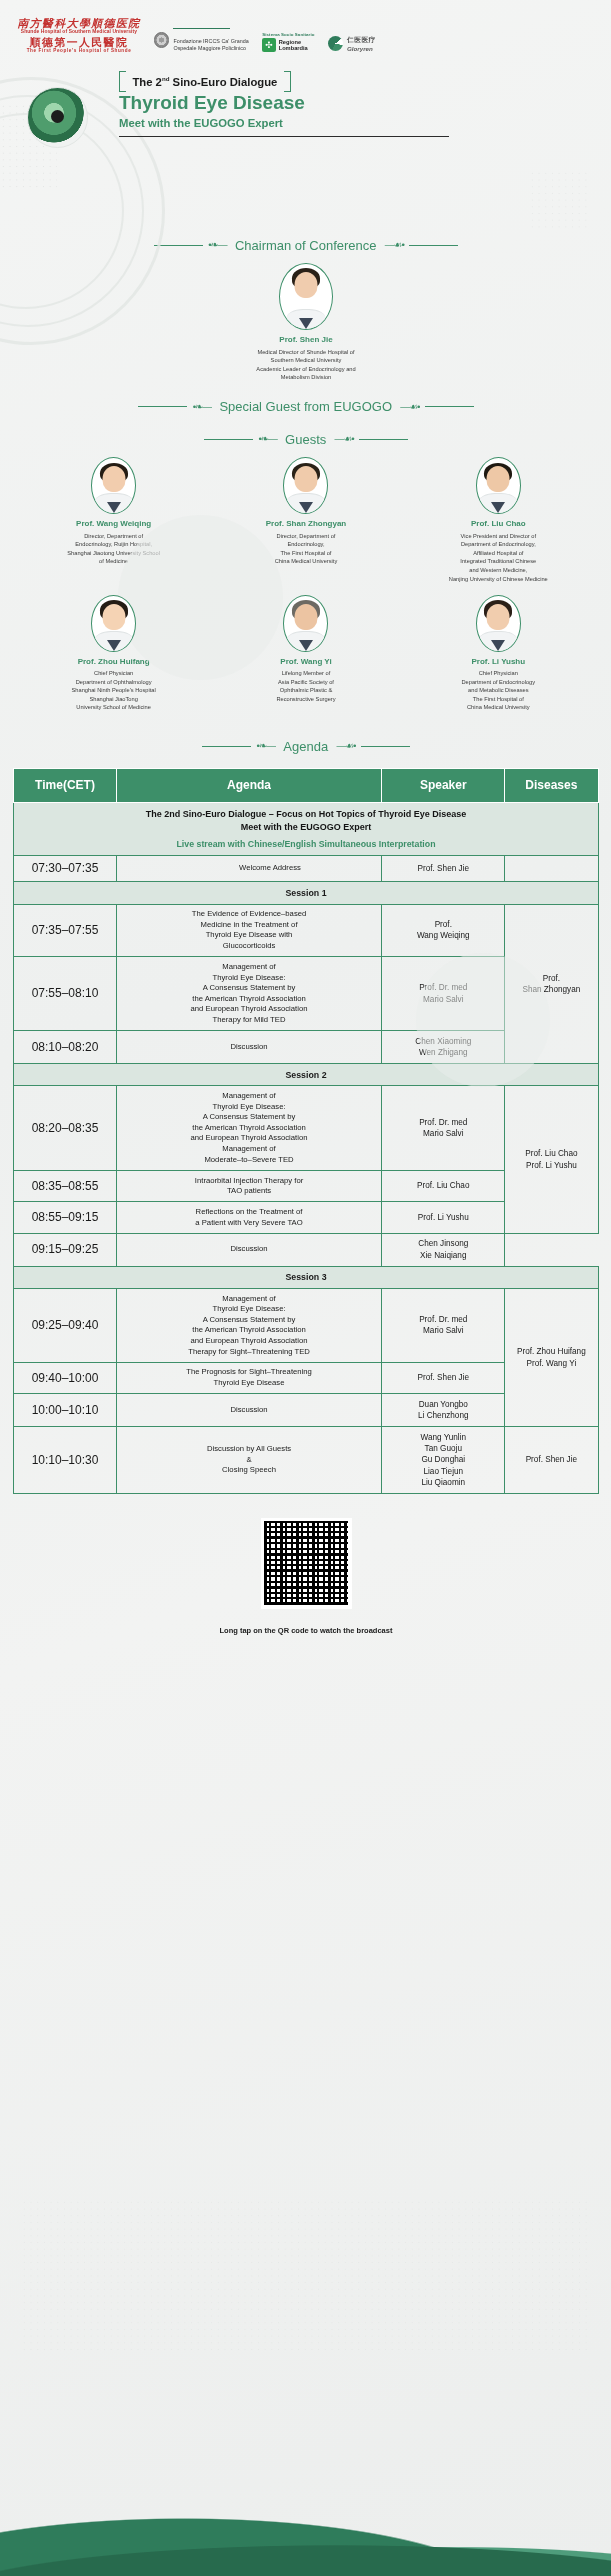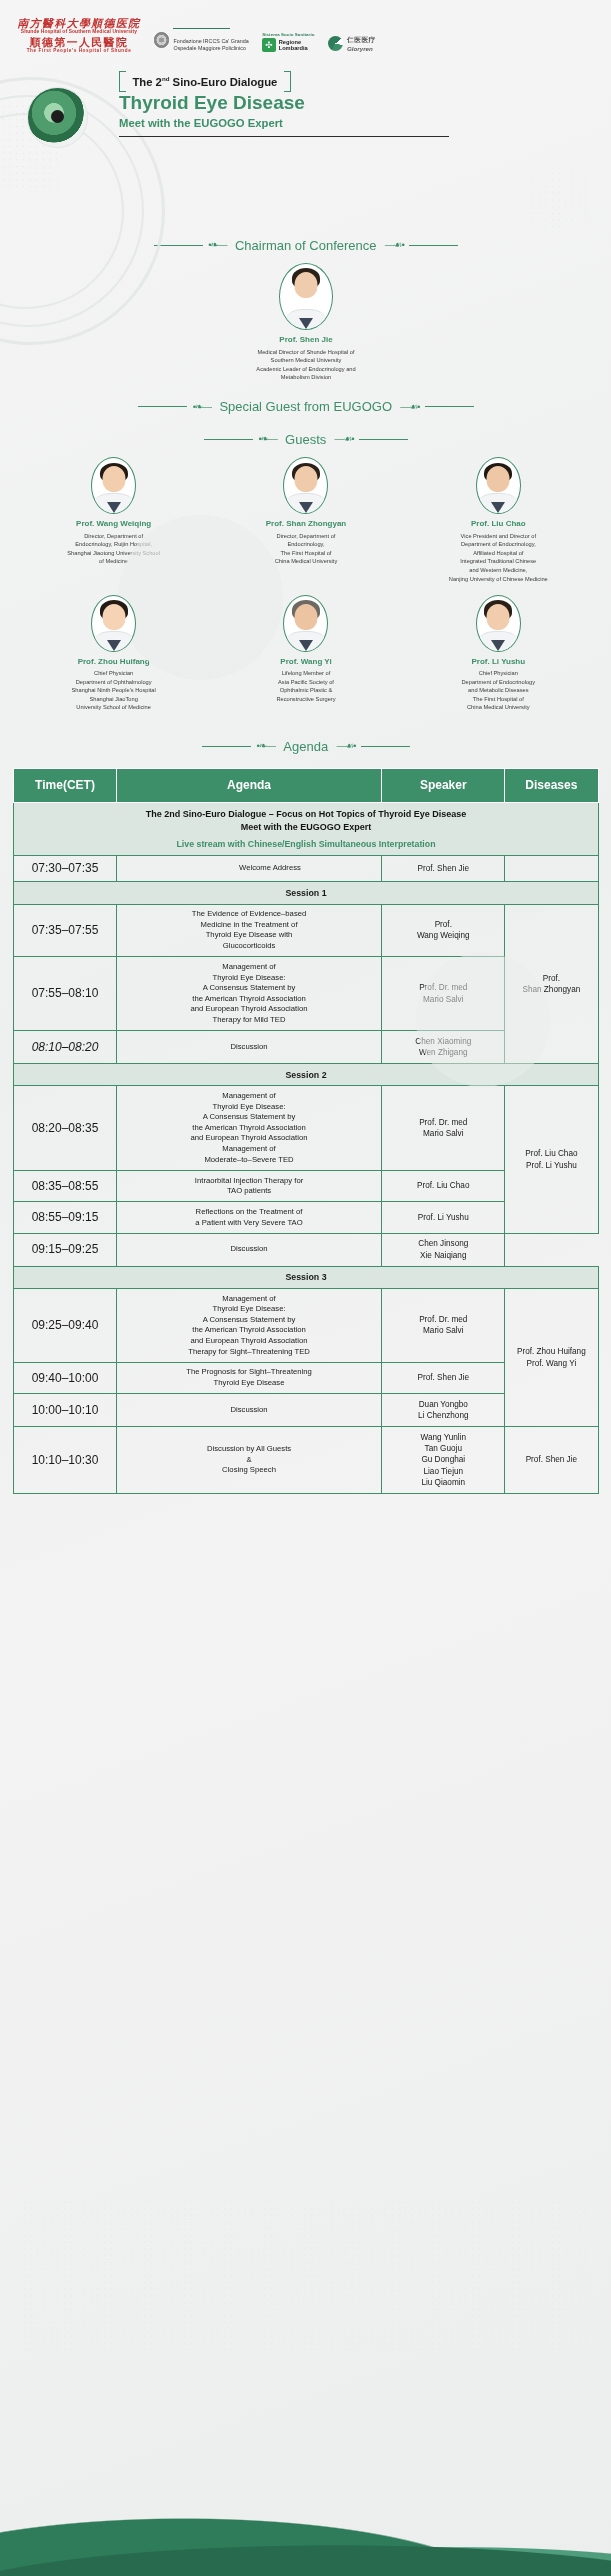--- a/index.html
+++ b/index.html
@@ -482,21 +482,21 @@
             <td class="acell" style="white-space: pre-line;">Management of
 Thyroid Eye Disease:
 A Consensus Statement by
 the American Thyroid Association
 and European Thyroid Association
 Therapy for Mild TED</td>
             <td class="scell" style="white-space: pre-line;">Prof. Dr. med
 Mario Salvi</td>
           </tr>
           <tr>
-            <td class="tcell" style="white-space: pre-line; font-style: italic;">08:10–08:20</td>
+            <td class="tcell" style="white-space: pre-line;">08:10–08:20</td>
             <td class="acell" style="white-space: pre-line;">Discussion</td>
             <td class="scell" style="white-space: pre-line;">Chen Xiaoming
 Wen Zhigang</td>
           </tr>
           <tr>
             <td class="session" colspan="4">Session 2</td>
           </tr>
           <tr>
             <td class="tcell" style="white-space: pre-line;">08:20–08:35</td>
             <td class="acell" style="white-space: pre-line;">Management of
@@ -566,15 +566,21 @@
 Tan Guoju
 Gu Donghai
 Liao Tiejun
 Liu Qiaomin</td>
             <td class="mcell" style="white-space: pre-line;">Prof. Shen Jie</td>
           </tr>
         </tbody>
     </table>
   </div>
 
+  <div class="footer">
+    <div class="qr">
+      <div class="code"></div>
+    </div>
+    <div class="qr-caption">Long tap on the QR code to watch the broadcast</div>
+  </div>
 
 </div>
 
 
 </body></html>

